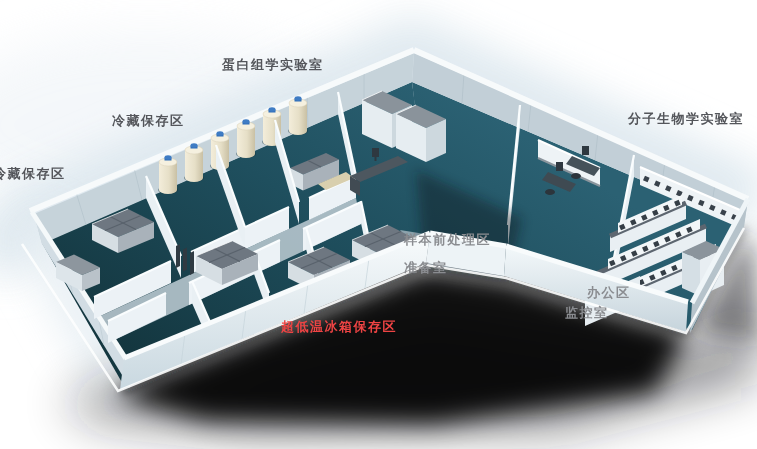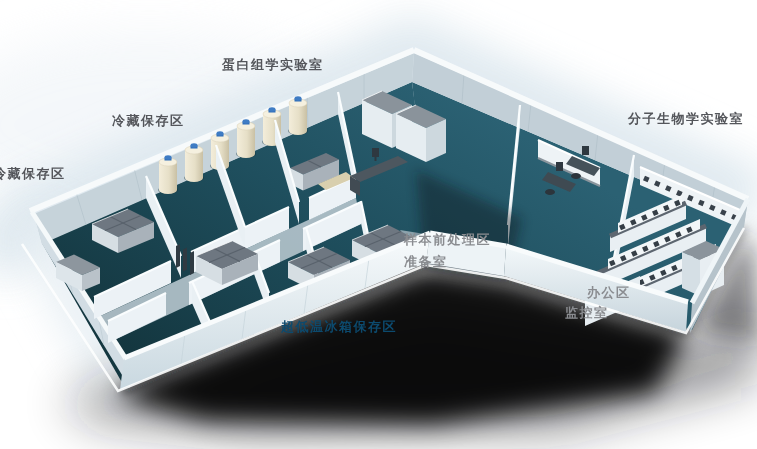--- a/index.html
+++ b/index.html
@@ -9,21 +9,21 @@
     font-family:"Liberation Sans","DejaVu Sans",sans-serif;
   }
   #scene{position:absolute;left:0;top:0;}
   .lbl{
     position:absolute;
     font-size:13px;font-weight:bold;letter-spacing:1.5px;
     white-space:nowrap;pointer-events:none;
   }
   .lbl-dark{color:#54565b;}
   .lbl-light{color:#8a8c90;}
-  .lbl-mid{color:#0c4a6e;}
+  .lbl-mid{color:#ef4444;}
 </style>
 </head>
 <body>
 
 <div id="stage">
 
 <svg id="scene" width="757" height="449" viewBox="0 0 757 449">
   <defs>
     <linearGradient id="gFloor" gradientUnits="userSpaceOnUse" x1="420" y1="70" x2="210" y2="400">
       <stop offset="0" stop-color="#2b6173"></stop>
@@ -344,21 +344,21 @@
 <div class="lbl lbl-dark" style="left:222px;top:56px">蛋白组学实验室</div>
 
 <div class="lbl lbl-dark" style="left:112px;top:112px">冷藏保存区</div>
 
 <div class="lbl lbl-dark" style="left:-7px;top:165px">冷藏保存区</div>
 
 <div class="lbl lbl-light" style="left:404px;top:231px">样本前处理区</div>
 
 <div class="lbl lbl-dark" style="left:628px;top:110px">分子生物学实验室</div>
 
-<div class="lbl lbl-light" style="left:404px;top:253px">准备室</div>
+<div class="lbl lbl-light" style="left:404px;top:259px">准备室</div>
 
 <div class="lbl lbl-light" style="left:587px;top:284px">办公区</div>
 
 <div class="lbl lbl-light" style="left:565px;top:304px">监控室</div>
 
 <div class="lbl lbl-mid" style="left:281px;top:318px">超低温冰箱保存区</div>
 
 </div>
 
 </body></html>

